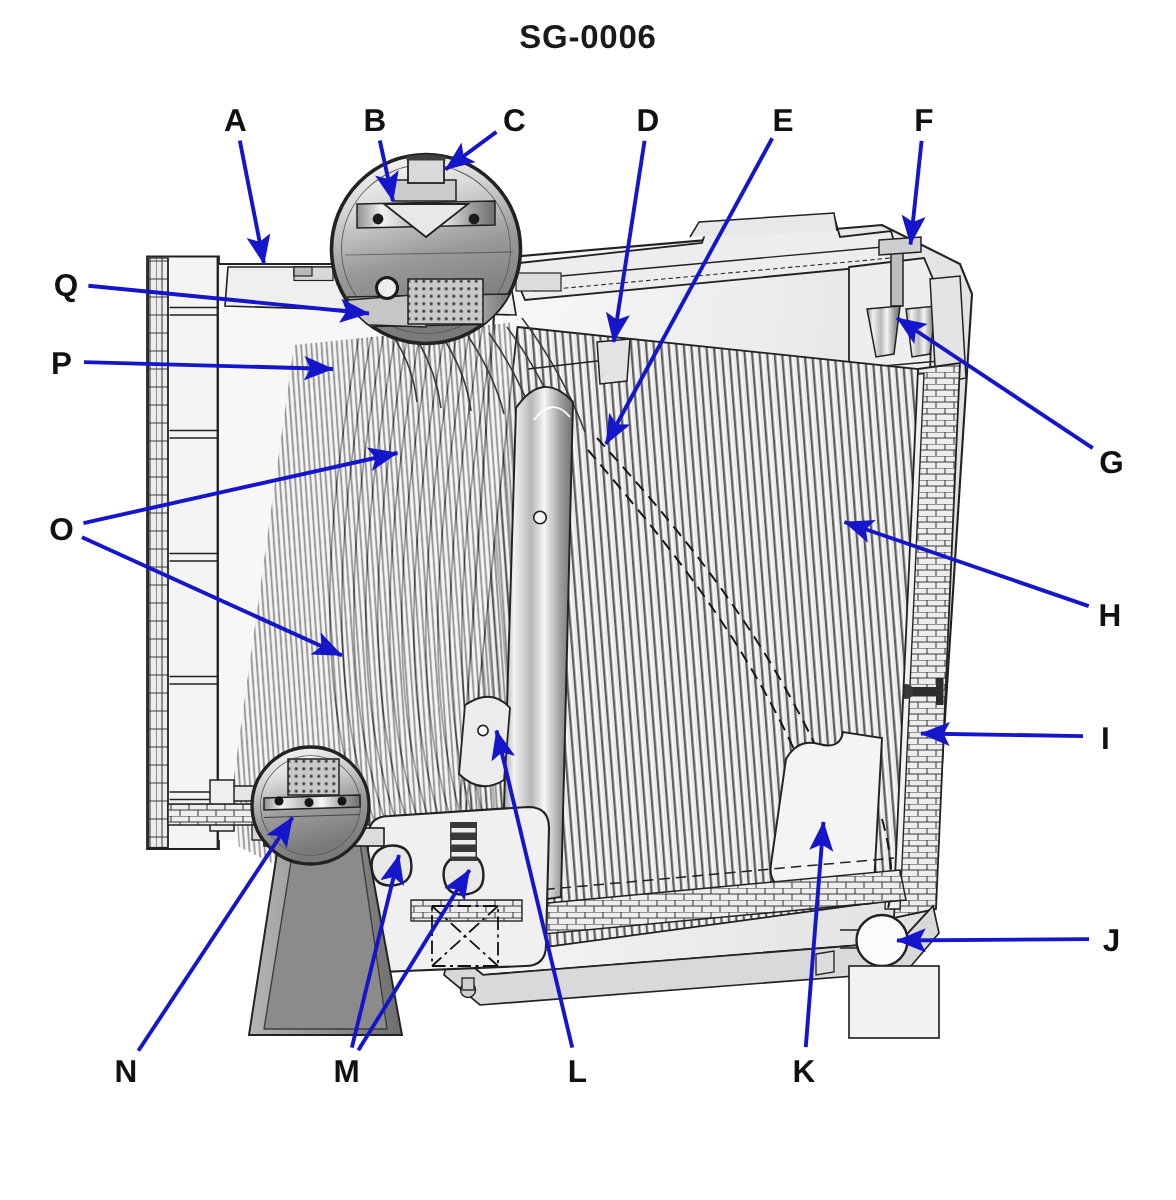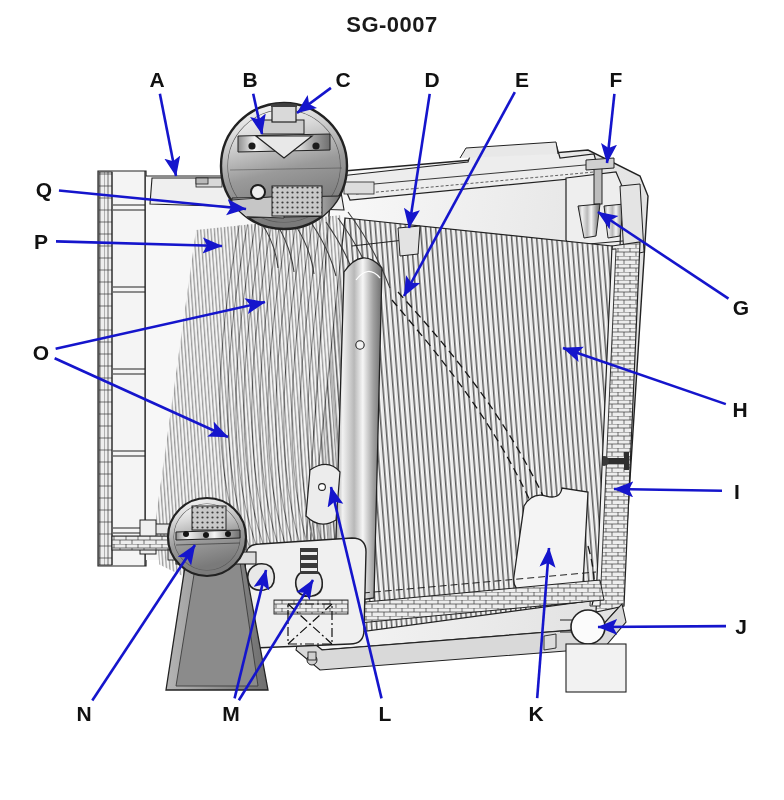--- a/index.html
+++ b/index.html
@@ -12,21 +12,21 @@
   .lbl{font-family:"Liberation Sans",sans-serif;font-size:21px;font-weight:bold;
        fill:#111111;}
   .ldr{stroke:#1515cc;stroke-width:2.6;fill:none;}
   .hd{fill:#1515cc;}
 </style>
 </head>
 <body>
 
 <div id="stage">
 
-  <div id="title">SG-0007</div>
+  <div id="title">SG-0006</div>
 
   <svg width="784" height="800">
     <defs>
       <linearGradient id="gMetal" x1="0" y1="0" x2="1" y2="0">
         <stop offset="0%" stop-color="#8f8f8f"></stop>
         <stop offset="18%" stop-color="#f2f2f2"></stop>
         <stop offset="42%" stop-color="#b8b8b8"></stop>
         <stop offset="60%" stop-color="#f6f6f6"></stop>
         <stop offset="82%" stop-color="#a0a0a0"></stop>
         <stop offset="100%" stop-color="#6f6f6f"></stop>

